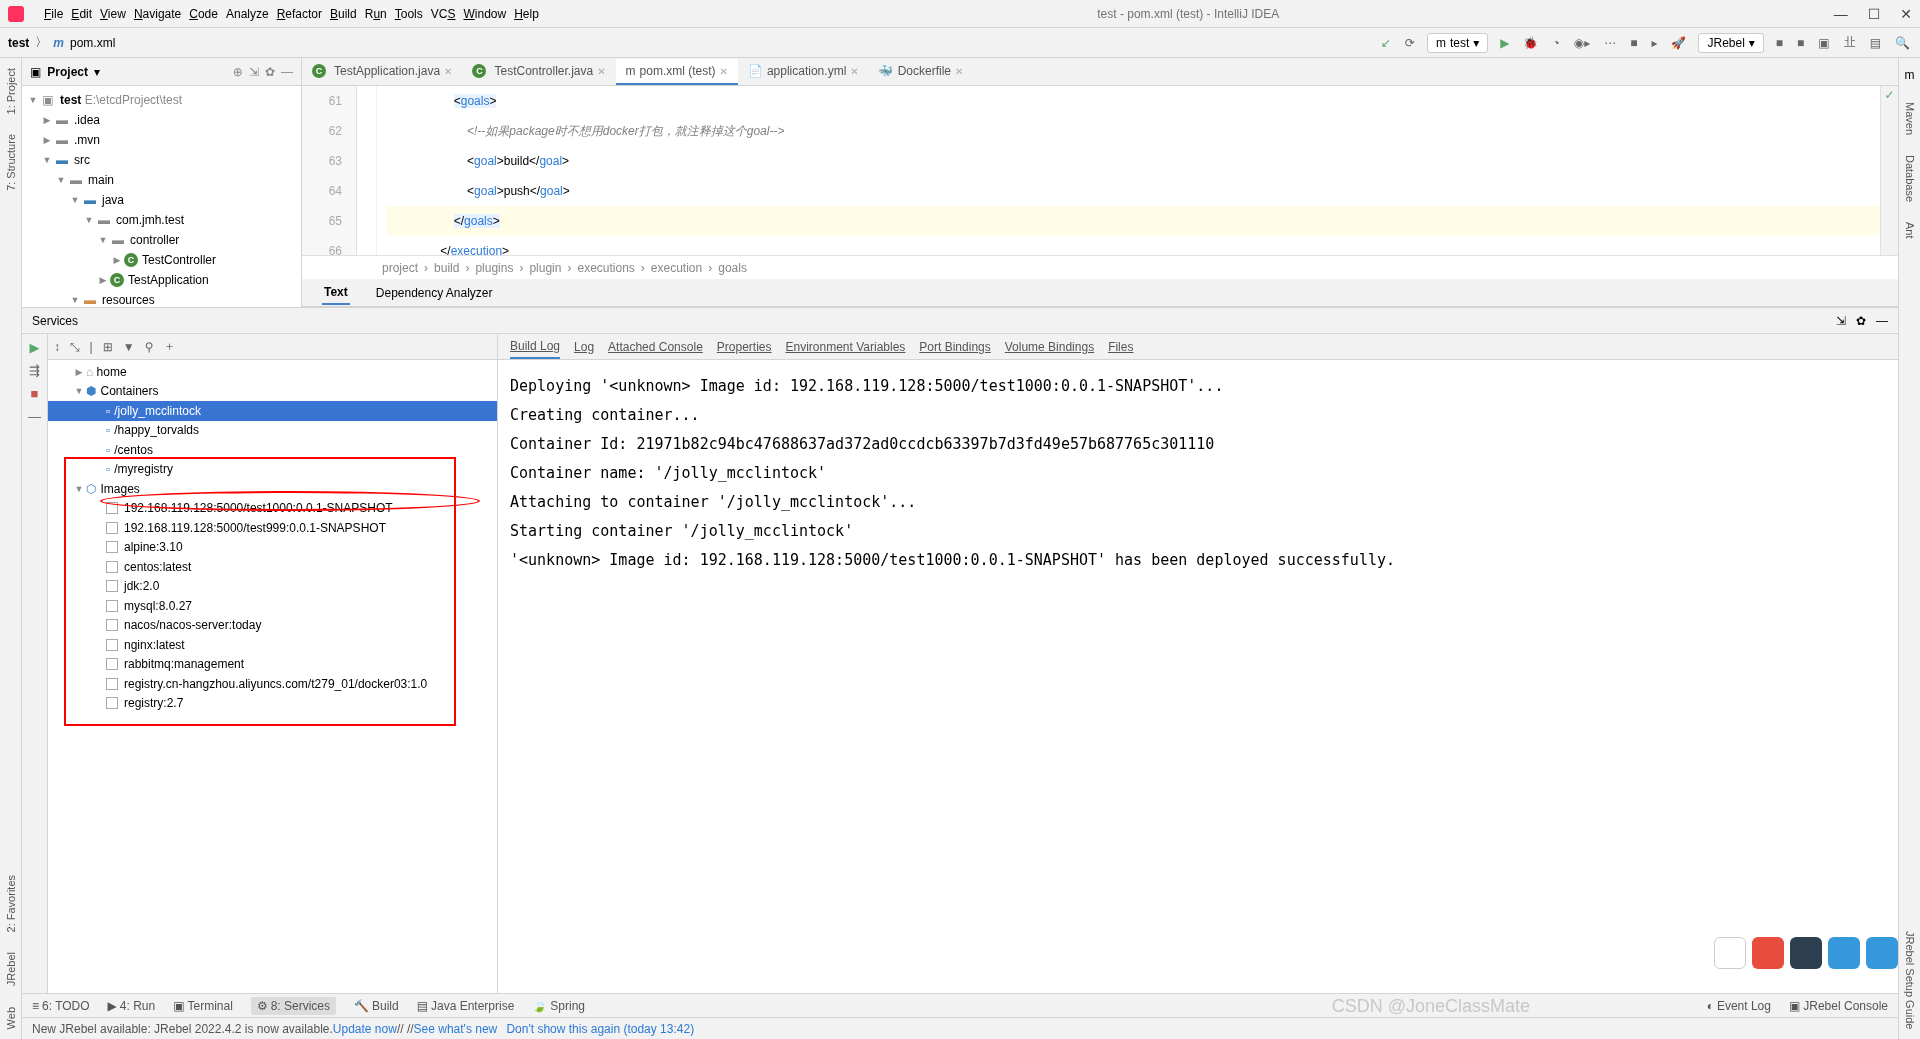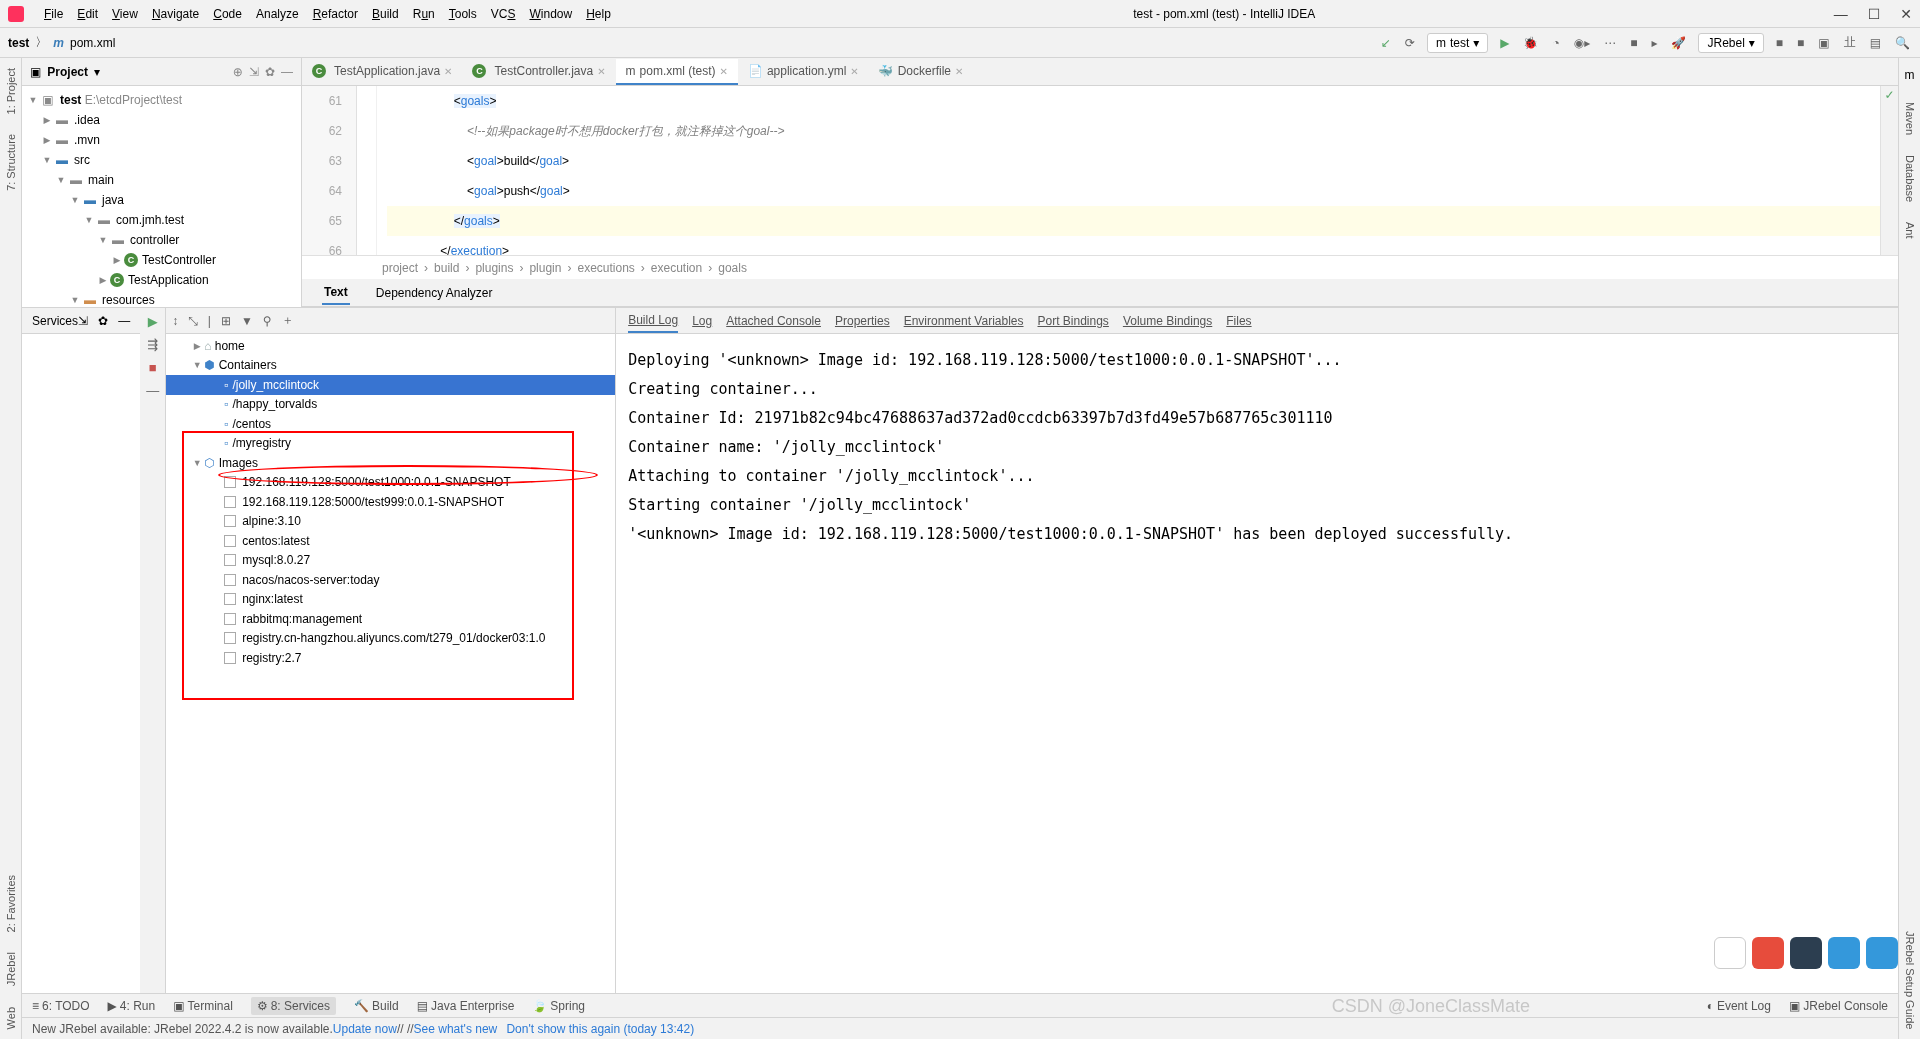--- a/index.html
+++ b/index.html
@@ -1,22 +1,22 @@
 <!DOCTYPE html>
 <html><head>
 <meta charset="utf-8">
 <style>
 * { margin: 0; padding: 0; box-sizing: border-box; font-family: -apple-system, "Segoe UI", sans-serif; font-size: 12px; }
 body { background: #f2f2f2; width: 1920px; height: 1039px; overflow: hidden; display: flex; flex-direction: column; }
 .titlebar { height: 28px; background: #f2f2f2; display: flex; align-items: center; padding: 0 8px; border-bottom: 1px solid #d4d4d4; }
 .titlebar .logo { width: 16px; height: 16px; background: #fe315d; border-radius: 3px; margin-right: 16px; }
-.menubar { display: flex; gap: 6px; }
+.menubar { display: flex; gap: 0; }
 .menubar span { cursor: pointer; padding: 2px 4px; }
 .menubar span u { text-decoration: underline; }
-.title-center { flex: 1; text-align: center; color: #000000; }
+.title-center { flex: 1; text-align: center; color: #737373; }
 .win-controls { display: flex; gap: 20px; margin-left: auto; color: #444; }
 .win-controls span { cursor: pointer; font-size: 14px; }
 .navbar { height: 30px; background: #f2f2f2; display: flex; align-items: center; padding: 0 8px; border-bottom: 1px solid #d4d4d4; }
 .breadcrumb { display: flex; align-items: center; gap: 6px; }
 .breadcrumb .icon-m { color: #3b7db8; font-weight: bold; font-style: italic; }
 .nav-right { margin-left: auto; display: flex; align-items: center; gap: 10px; }
 .nav-right .combo { border: 1px solid #ccc; border-radius: 3px; padding: 2px 8px; background: #fff; display: flex; align-items: center; gap: 4px; }
 .nav-right .btn { cursor: pointer; color: #666; padding: 2px; }
 .nav-right .run { color: #59a869; }
 .nav-right .bug { color: #4a8c3e; }
@@ -50,21 +50,21 @@
 .gutter-col { width: 55px; background: #f7f7f7; border-right: 1px solid #e0e0e0; text-align: right; padding-right: 14px; color: #aaa; line-height: 30px; }
 .fold-col { width: 20px; background: #fff; border-right: 1px solid #f0f0f0; }
 .code-lines { flex: 1; padding-left: 10px; line-height: 30px; white-space: pre; overflow: hidden; }
 .hl-tag { color: #2c7ad6; }
 .hl-comment { color: #808080; font-style: italic; }
 .hl-bg { background: #e8f2fe; }
 .breadcrumb-bar { height: 24px; background: #fff; border-top: 1px solid #e0e0e0; display: flex; align-items: center; padding-left: 80px; color: #888; gap: 6px; }
 .editor-subtabs { height: 28px; background: #f2f2f2; display: flex; align-items: center; padding-left: 20px; gap: 24px; border-bottom: 1px solid #d4d4d4; }
 .editor-subtabs span { cursor: pointer; padding: 4px 2px; }
 .editor-subtabs .active { font-weight: bold; border-bottom: 2px solid #4083c9; }
-.services-panel { flex: 1; display: flex; flex-direction: row; background: #fff; min-height: 0; }
+.services-panel { flex: 1; display: flex; flex-direction: column; background: #fff; min-height: 0; }
 .services-header { height: 26px; background: #f2f2f2; border-bottom: 1px solid #d4d4d4; display: flex; align-items: center; padding: 0 10px; }
 .services-header .spacer { flex: 1; }
 .services-body { flex: 1; display: flex; min-height: 0; }
 .svc-left-toolbar { width: 26px; background: #f2f2f2; border-right: 1px solid #d4d4d4; display: flex; flex-direction: column; align-items: center; padding-top: 6px; gap: 8px; }
 .svc-left-toolbar span { cursor: pointer; color: #666; font-size: 13px; width: 18px; text-align: center; }
 .svc-tree-col { width: 450px; border-right: 1px solid #d4d4d4; display: flex; flex-direction: column; }
 .svc-tree-toolbar { height: 26px; background: #f2f2f2; border-bottom: 1px solid #d4d4d4; display: flex; align-items: center; padding: 0 6px; gap: 10px; color: #666; }
 .svc-tree { flex: 1; overflow: auto; padding-top: 2px; position: relative; }
 .svc-item { display: flex; align-items: center; height: 19.5px; cursor: pointer; padding-left: 8px; }
 .svc-item.selected { background: #3874d1; color: #fff; }
@@ -370,20 +370,25 @@
                 <span>alpine:3.10</span>
               </div>
             <div class="svc-item">
                 <span class="indent" style="width:50px"></span>
                 <span class="box"></span>
                 <span>centos:latest</span>
               </div>
             <div class="svc-item">
                 <span class="indent" style="width:50px"></span>
                 <span class="box"></span>
+                <span>jdk:2.0</span>
+              </div>
+            <div class="svc-item">
+                <span class="indent" style="width:50px"></span>
+                <span class="box"></span>
                 <span>mysql:8.0.27</span>
               </div>
             <div class="svc-item">
                 <span class="indent" style="width:50px"></span>
                 <span class="box"></span>
                 <span>nacos/nacos-server:today</span>
               </div>
             <div class="svc-item">
                 <span class="indent" style="width:50px"></span>
                 <span class="box"></span>

